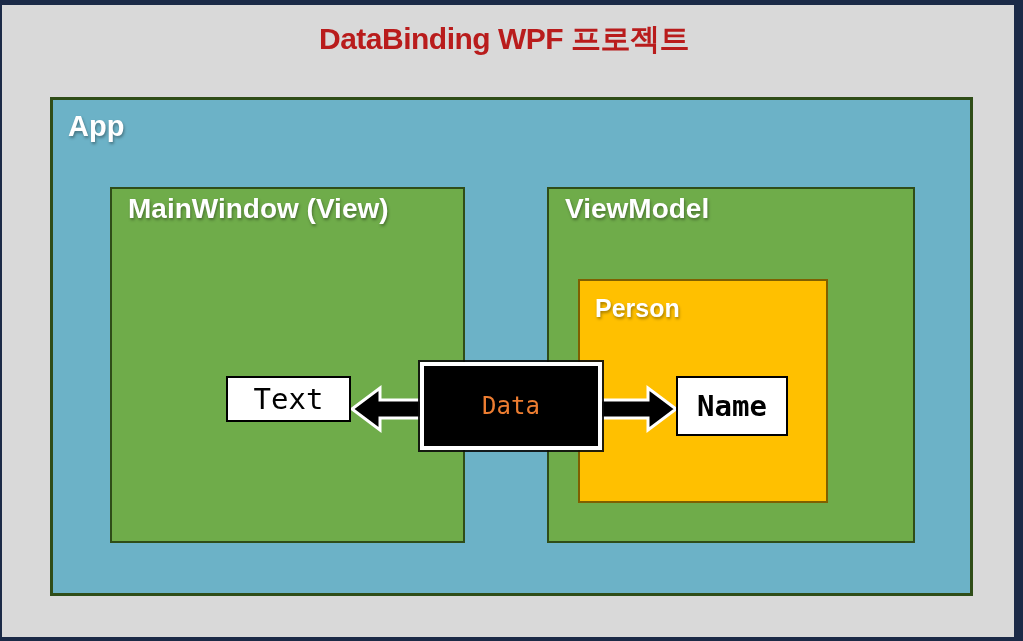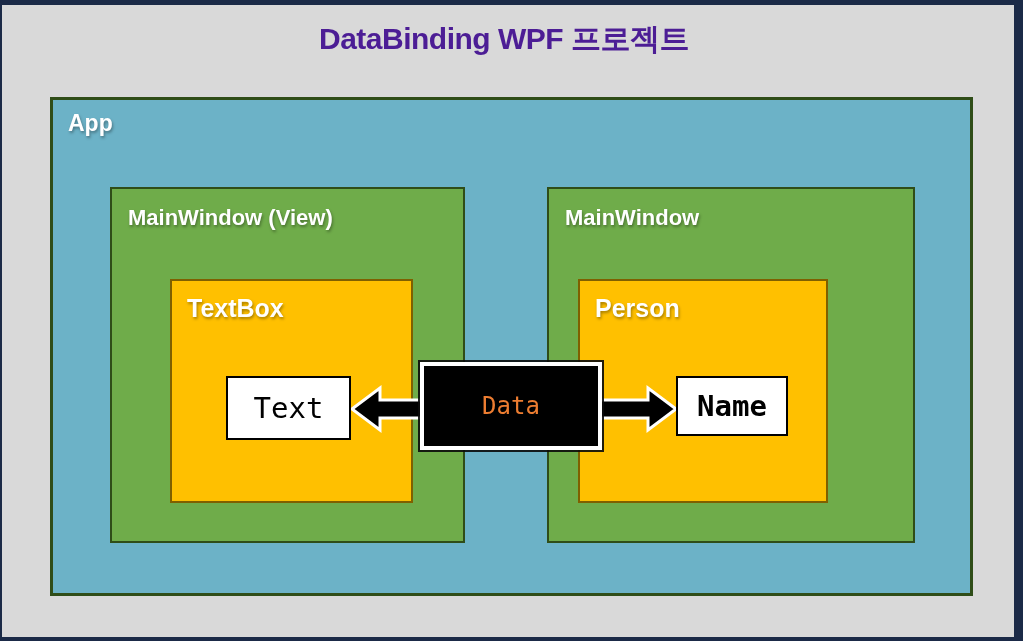--- a/index.html
+++ b/index.html
@@ -15,21 +15,21 @@
     border-width: 5px 9px 4px 2px;
   }
 
   .abs { position: absolute; }
 
   .slide-title {
     left: 0; top: 14px; width: 1004px;
     text-align: center;
     font-size: 30px; line-height: 40px;
     font-weight: bold;
-    color: #4c1d95;
+    color: #b91c1c;
     letter-spacing: -0.5px;
   }
 
   .app-box {
     left: 48px; top: 92px; width: 923px; height: 499px;
     background: var(--app-fill, #6CB2C7);
     border: 3px solid var(--deep-green-border, #2F4D18);
   }
 
   .container-box {
@@ -46,34 +46,34 @@
   .textbox-box { left: 168px; top: 274px; width: 243px; height: 224px; }
   .person-box  { left: 576px; top: 274px; width: 250px; height: 224px; }
 
   .box-label {
     display: block;
     font-weight: bold;
     color: #fff;
     text-shadow: 1px 2px 3px rgba(0,0,0,0.35);
     white-space: nowrap;
   }
-  .label-app        { padding: 10px 0 0 15px; font-size: 23px; }
-  .label-container  { padding: 16px 0 0 16px; font-size: 22px; }
+  .label-app        { padding: 10px 0 0 15px; font-size: 29px; }
+  .label-container  { padding: 4px 0 0 16px; font-size: 28px; }
   .label-inner      { padding: 13px 0 0 15px; font-size: 25px; }
 
   .field-box {
     background: var(--field-fill, #FFFFFF);
     border: 2px solid var(--field-border, #000000);
     display: flex; align-items: center; justify-content: center;
     font-family: "DejaVu Sans Mono", "Liberation Mono", monospace;
     font-size: 29px;
     color: #000;
     z-index: 2;
   }
-  .text-field { left: 224px; top: 371px; width: 125px; height: 64px; font-weight: normal; }
+  .text-field { left: 224px; top: 371px; width: 125px; height: 46px; font-weight: normal; }
   .name-field { left: 674px; top: 371px; width: 112px; height: 60px; font-weight: bold; }
 
   .binding-box {
     left: 418px; top: 357px; width: 182px; height: 88px;
     background: var(--binding-fill, #000000);
     border: 4px solid var(--binding-border, #FFFFFF);
     box-shadow: 0 0 0 2px rgba(10,10,10,0.9);
     display: flex; flex-direction: row;
     align-items: center; justify-content: center;
     z-index: 3;
@@ -102,26 +102,23 @@
 
   <div class="abs app-box">
     <span class="box-label label-app">App</span>
   </div>
 
   <div class="abs container-box view-box">
     <span class="box-label label-container">MainWindow (View)</span>
   </div>
 
   <div class="abs container-box viewmodel-box">
-    <span class="box-label label-container">MainWindow</span>
+    <span class="box-label label-container">ViewModel</span>
   </div>
 
-  <div class="abs inner-box textbox-box">
-    <span class="box-label label-inner">TextBox</span>
-  </div>
 
   <div class="abs inner-box person-box">
     <span class="box-label label-inner">Person</span>
   </div>
 
   <svg class="abs arrow-svg" style="left:340px; top:378px;" width="95" height="52" viewBox="0 0 95 52">
     <polygon class="arrow-shape" points="10,26 38,5 38,17 88,17 88,35 38,35 38,47"></polygon>
   </svg>
 
   <svg class="abs arrow-svg" style="left:590px; top:378px;" width="95" height="52" viewBox="0 0 95 52">

